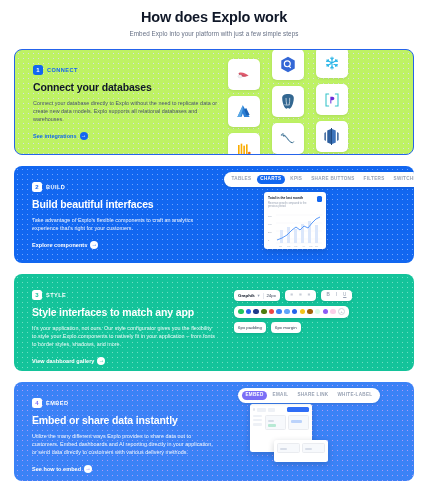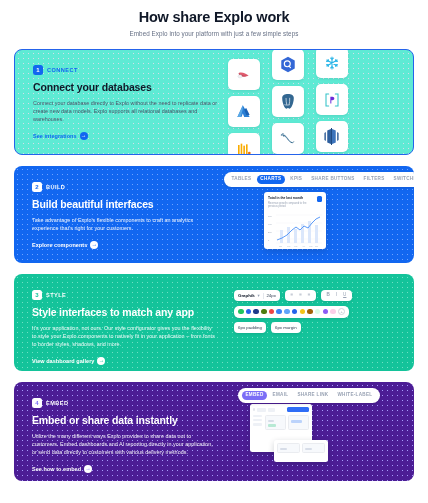--- a/index.html
+++ b/index.html
@@ -19,24 +19,24 @@
   }
   .page-sub{
     font-size:6.3px;color:#667085;margin:5px 0 0 0;line-height:8px;letter-spacing:0.05px;
   }
 
   
   .card{
     position:relative;border-radius:8px;overflow:hidden;margin-top:11px;
     display:flex;box-sizing:border-box;height:107px;
   }
-  .card.c1{background:#5eead4;border:1.2px solid #2563eb;height:106px;}
+  .card.c1{background:#bef264;border:1.2px solid #2563eb;height:106px;}
   .card.c2{background:#1267f0;height:97px;}
   .card.c3{background:#14c39a;height:97px;}
-  .card.c4{background:#4c1d95;height:99px;}
+  .card.c4{background:#3b82f6;height:99px;}
 
   .card .left{
     width:51.5%;box-sizing:border-box;padding:16px 0 0 18px;position:relative;z-index:3;
   }
   .card.c1 .left{padding-top:15px;}
   .card .right{flex:1;position:relative;}
 
   
   .dots{
     position:absolute;inset:0;
@@ -166,21 +166,21 @@
     position:absolute;left:24px;top:36px;width:54px;height:22px;background:#ffffff;border-radius:2.5px;
     box-shadow:0 2px 6px rgba(16,24,40,0.20);box-sizing:border-box;padding:3px;
   }
 </style>
 </head>
 <body>
 
 <div class="page">
 
   <div class="header">
-    <h1 class="page-title">How share Explo work</h1>
+    <h1 class="page-title">How does Explo work</h1>
     <p class="page-sub">Embed Explo into your platform with just a few simple steps</p>
   </div>
 
   <div class="card c1">
     <div class="dots"></div>
 
     <div class="left">
       <div class="badge-row">
         <span class="step-num">1</span>
         <span class="badge-label">CONNECT</span>

